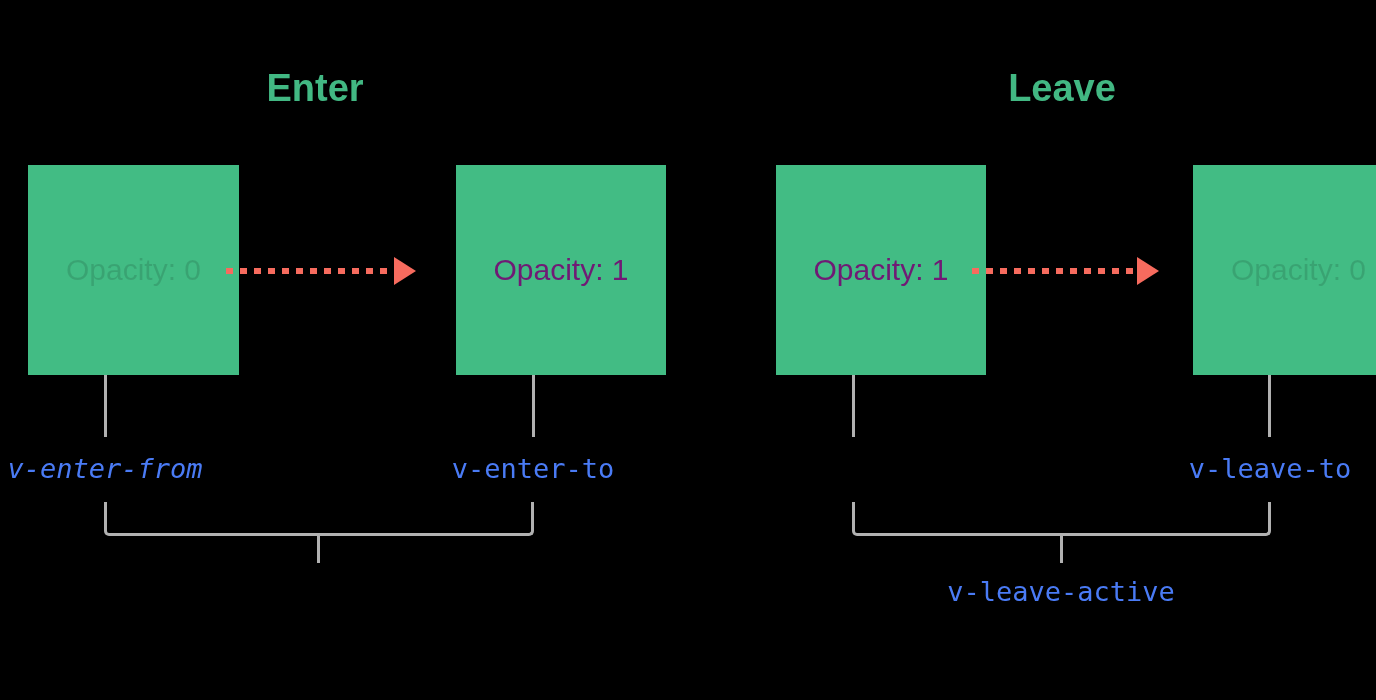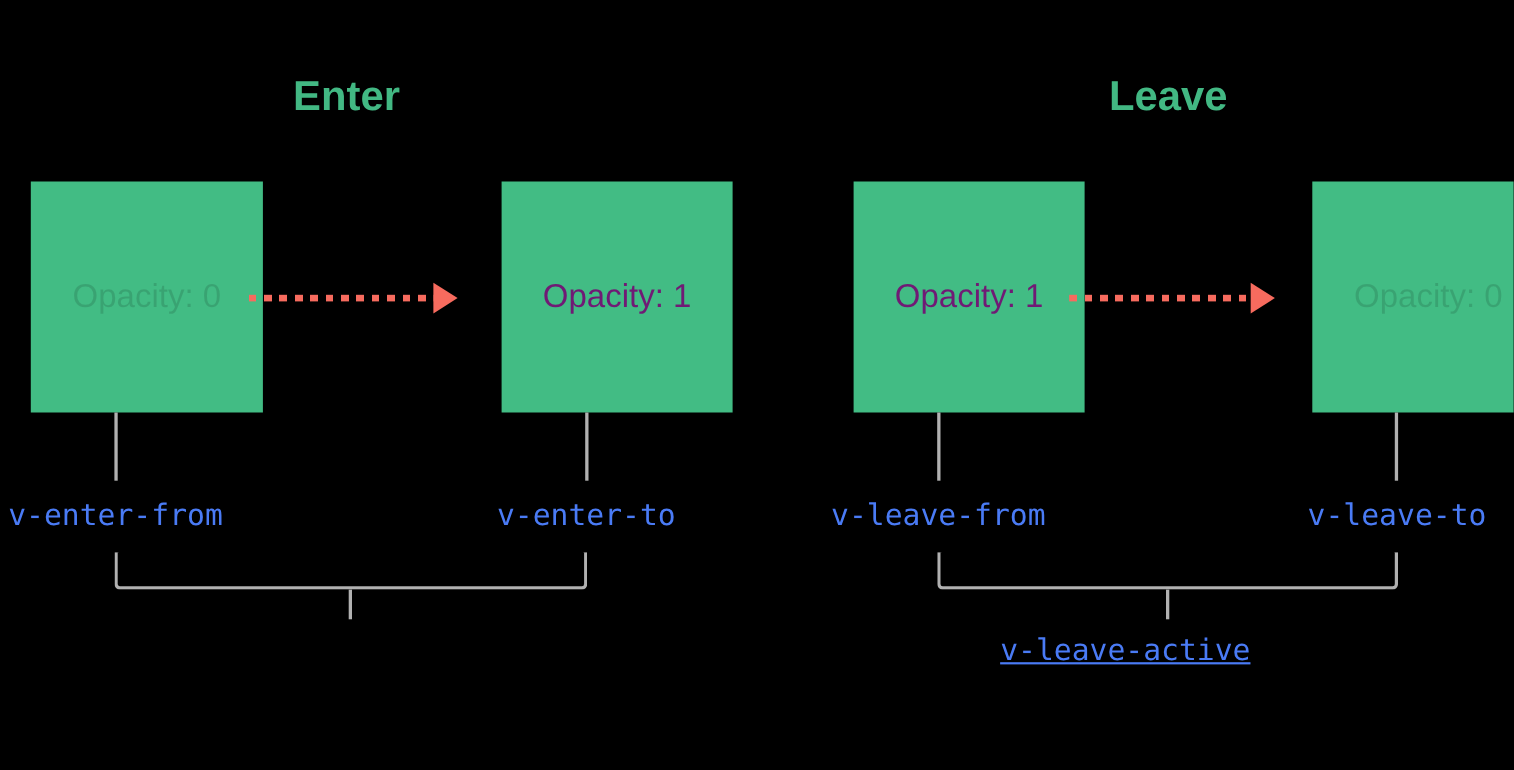--- a/index.html
+++ b/index.html
@@ -66,42 +66,42 @@
   .vl1{left:104px;} .vl2{left:532px;} .vl3{left:852px;} .vl4{left:1268px;}
 
   .code-label{
     position:absolute;top:452px;
     transform:translateX(-50%);
     font-family:"DejaVu Sans Mono", monospace;
     font-size:27px;line-height:34px;
     color:var(--class-label-blue);
     white-space:nowrap;
   }
-  .cl1{left:105px;} .cl2{left:533px;} .cl3{left:853px;} .cl4{left:1270px;}
+  .cl1{left:105px;font-style:italic;} .cl2{left:533px;} .cl3{left:853px;} .cl4{left:1270px;}
 
   .bracket{
     position:absolute;top:502px;height:34px;
     border-left:3px solid var(--connector-gray);
     border-right:3px solid var(--connector-gray);
     border-bottom:3px solid var(--connector-gray);
     border-bottom-left-radius:5px;
     border-bottom-right-radius:5px;
     box-sizing:border-box;
   }
   .bracket1{left:104px;width:430px;}
   .bracket2{left:852px;width:419px;}
 
   .stub{
     position:absolute;top:536px;width:3px;height:27px;
     background:var(--connector-gray);
   }
   .stub1{left:317px;} .stub2{left:1060px;}
 
   .active-label{top:576px;line-height:32px;}
-  .al1{left:319px;} .al2{left:1023px;text-decoration:underline;}
+  .al1{left:319px;} .al2{left:1061px;}
 </style>
 </head>
 <body>
 
 <div class="diagram">
 
   <div class="title enter">Enter</div>
   <div class="title leave">Leave</div>
 
   <div class="box box1">
@@ -127,21 +127,20 @@
     <div class="head"></div>
   </div>
 
   <div class="vline vl1"></div>
   <div class="vline vl2"></div>
   <div class="vline vl3"></div>
   <div class="vline vl4"></div>
 
   <div class="code-label cl1">v-enter-from</div>
   <div class="code-label cl2">v-enter-to</div>
-  <div class="code-label cl3">v-leave-from</div>
   <div class="code-label cl4">v-leave-to</div>
 
   <div class="bracket bracket1"></div>
   <div class="stub stub1"></div>
   <div class="bracket bracket2"></div>
   <div class="stub stub2"></div>
 
   <div class="code-label active-label al2">v-leave-active</div>
 
 </div>

